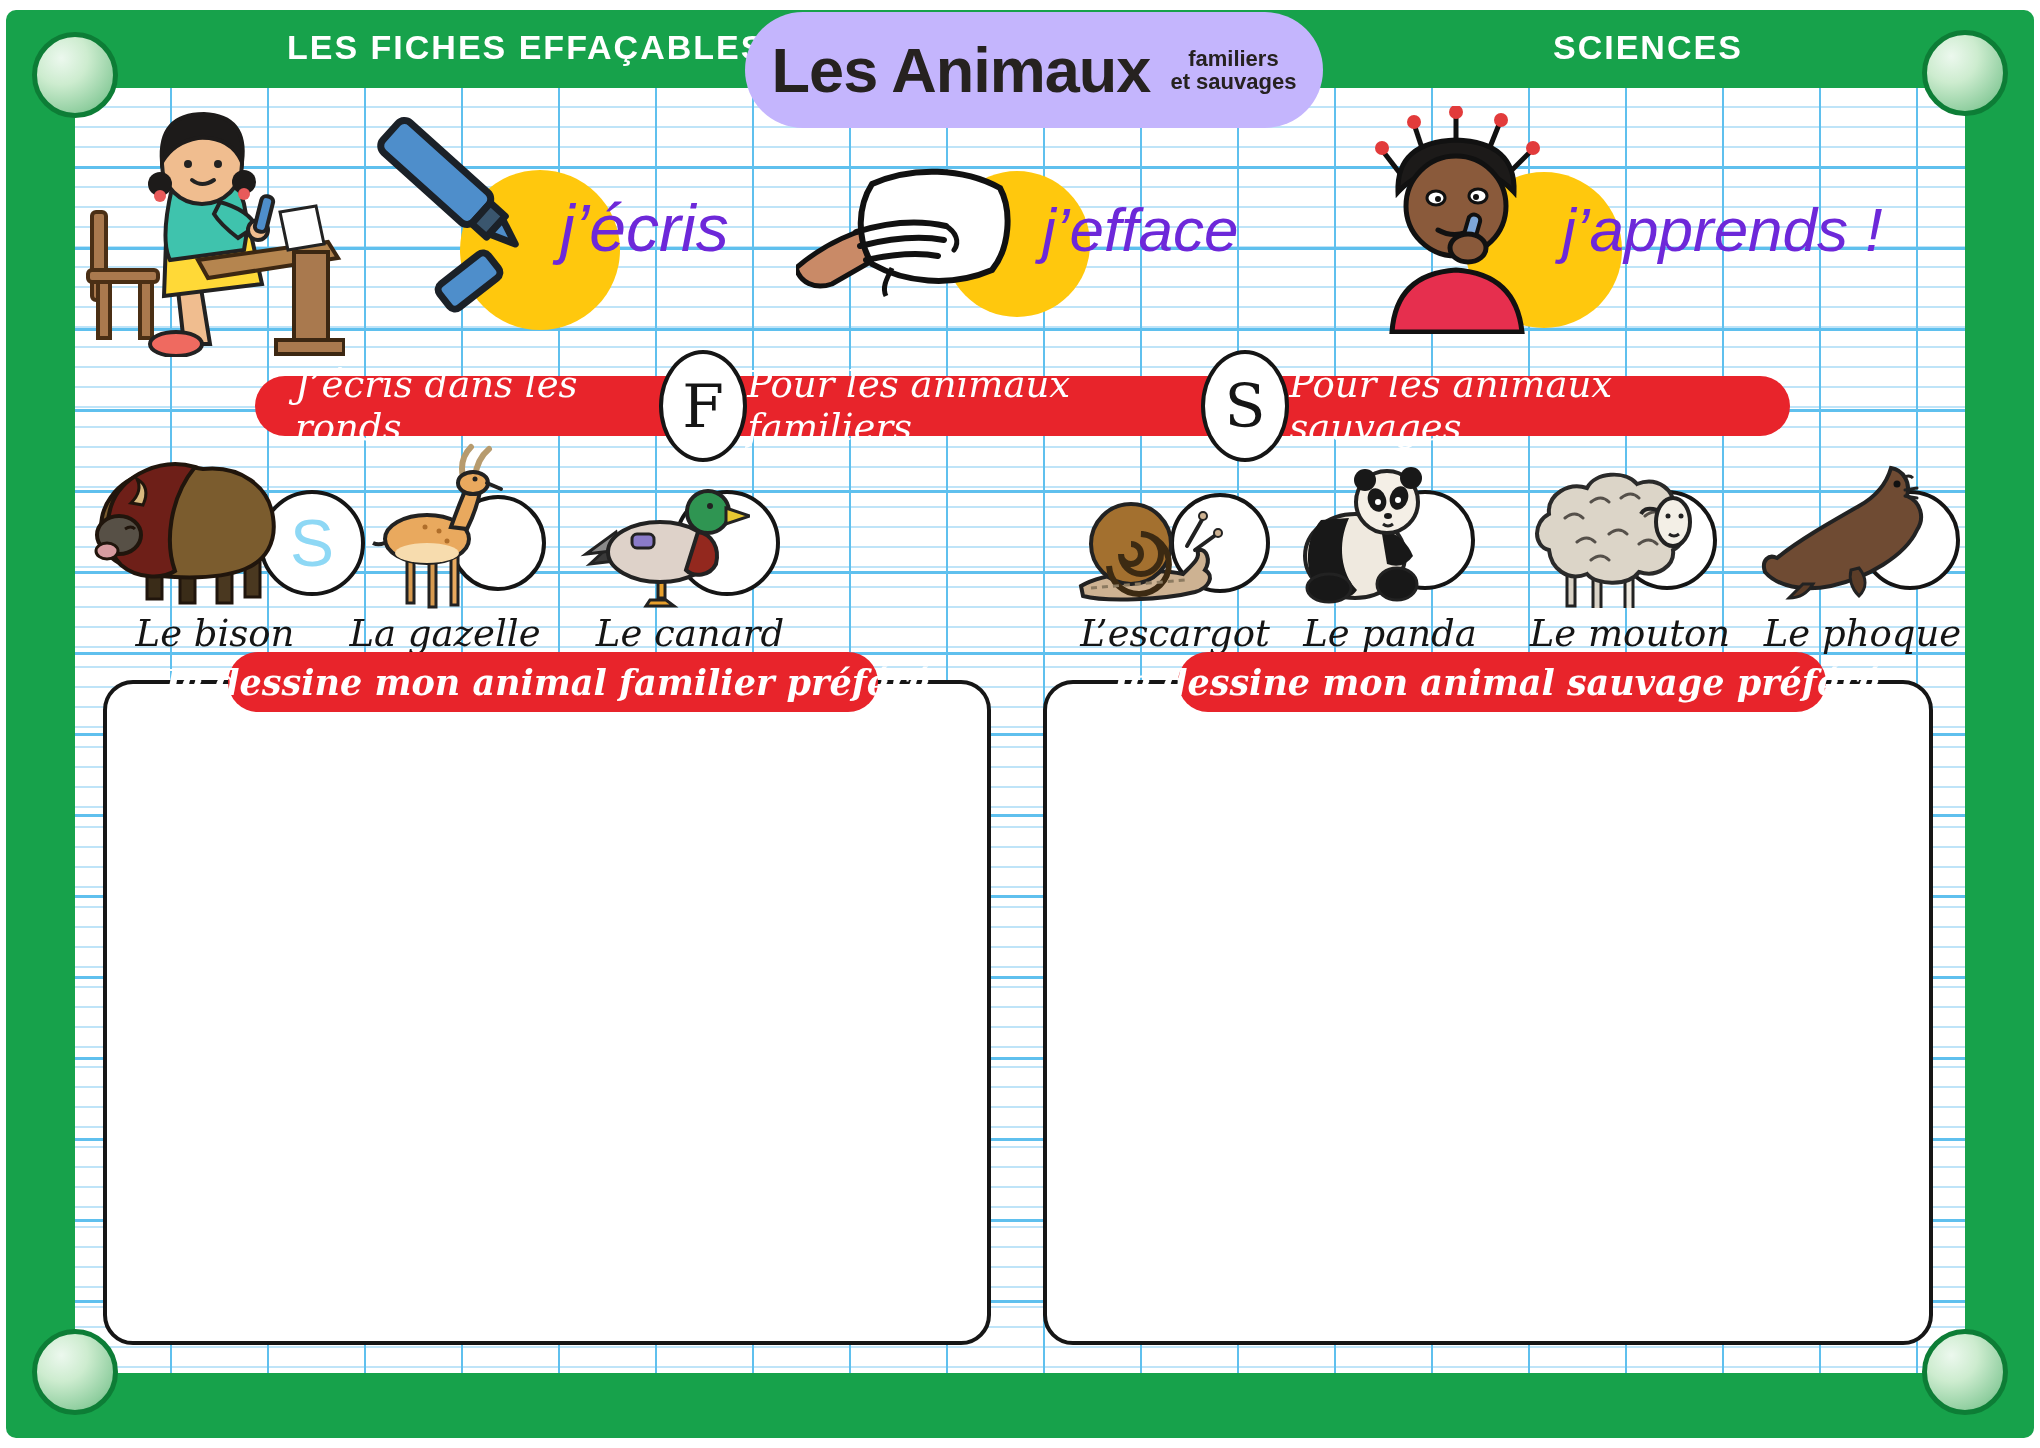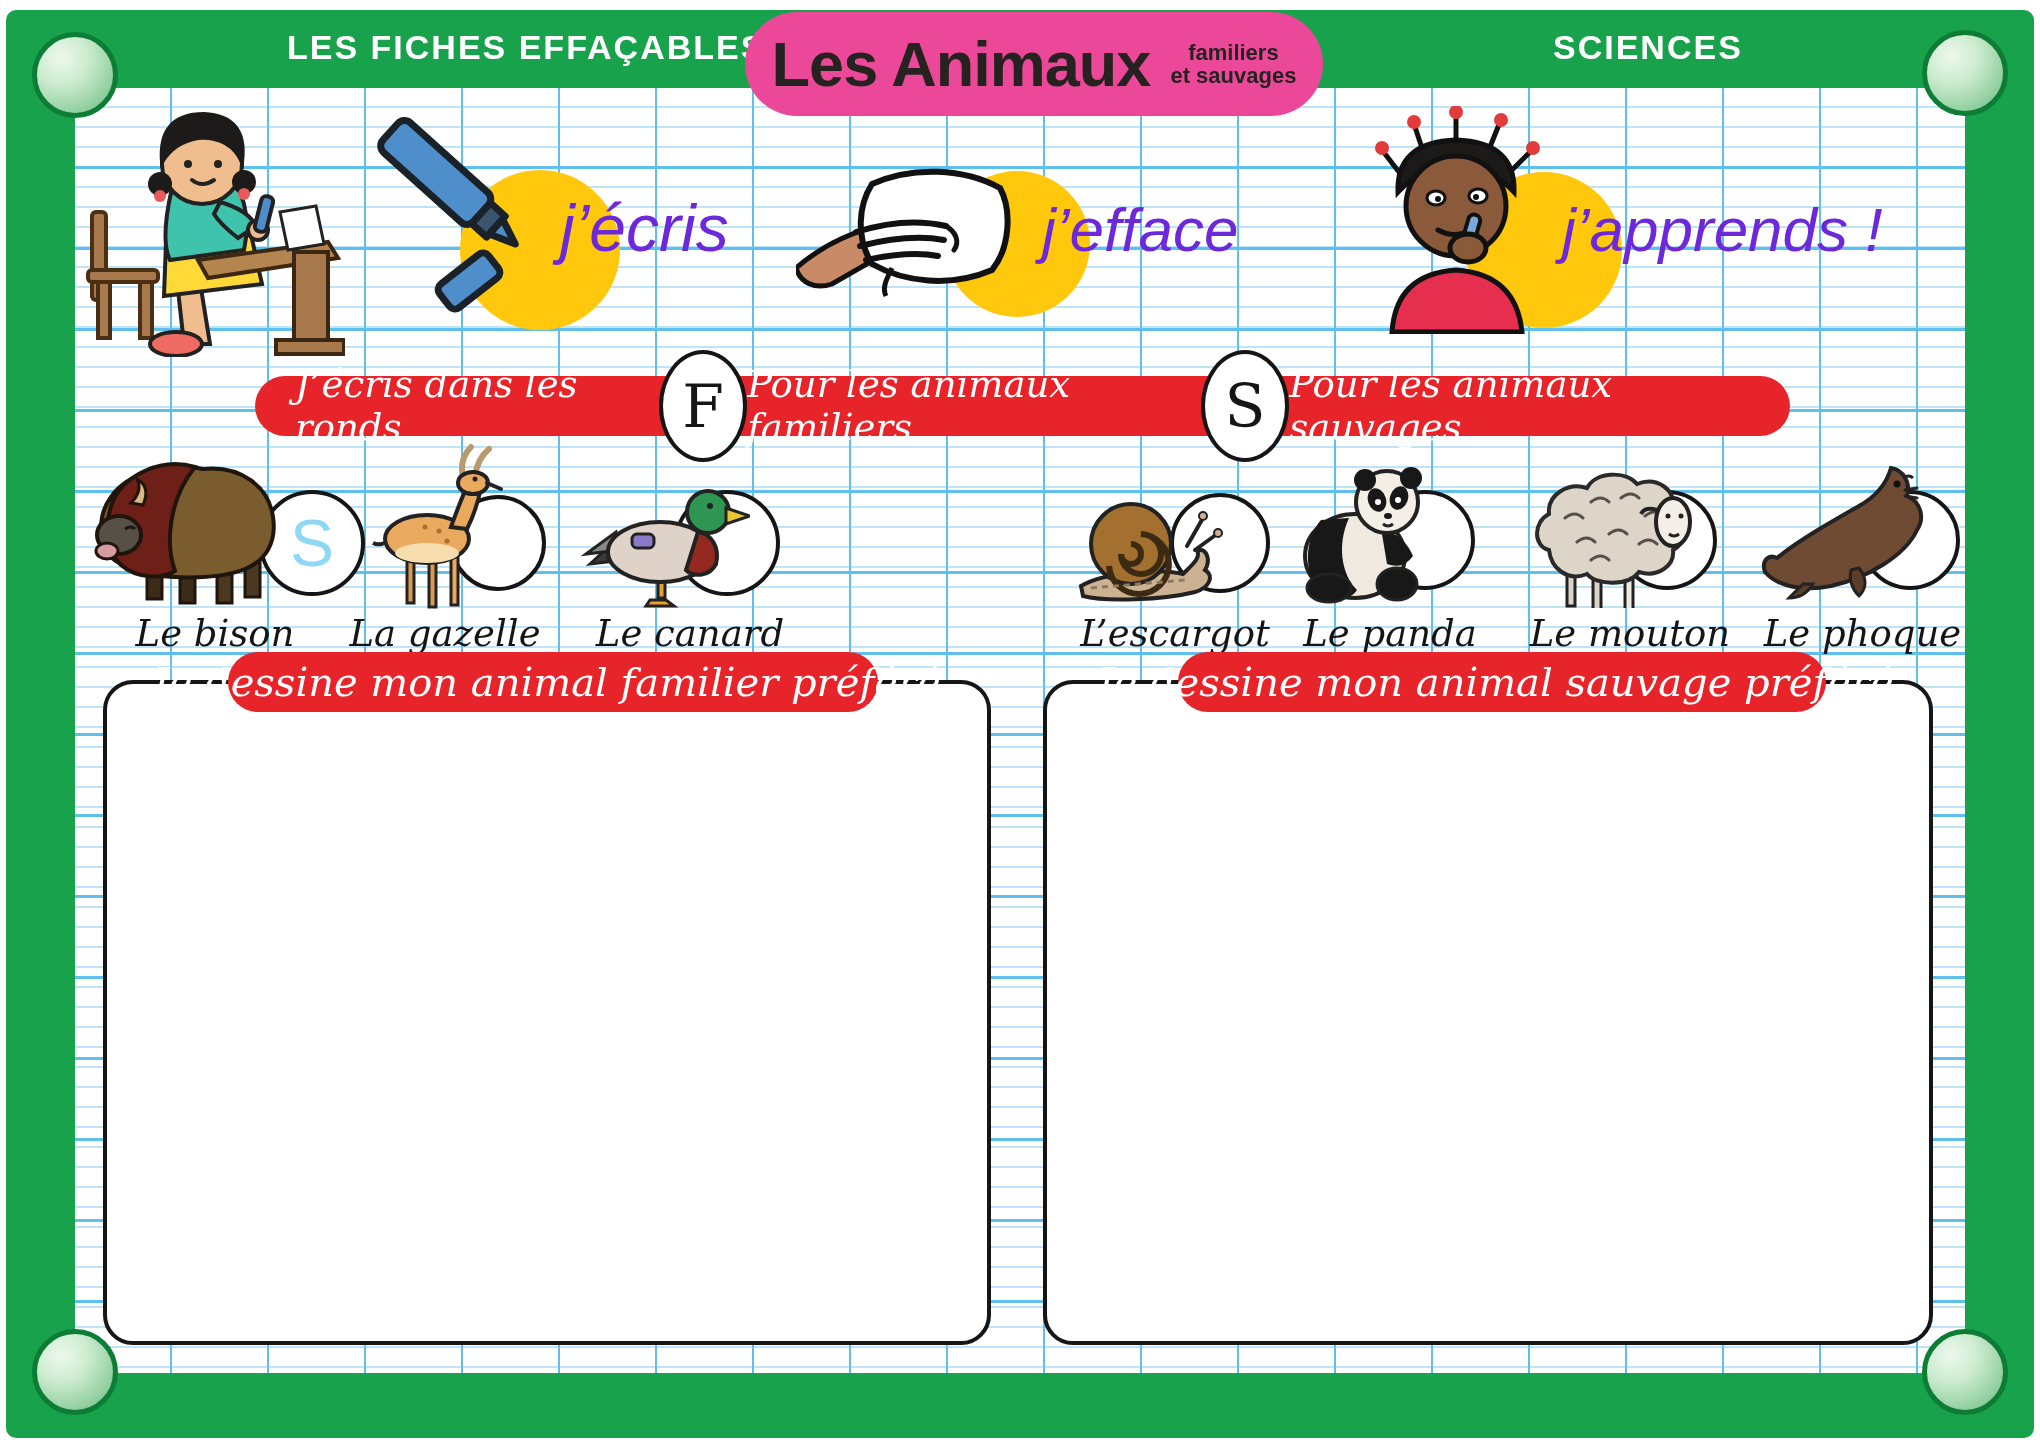--- a/index.html
+++ b/index.html
@@ -8,21 +8,21 @@
   .card{position:absolute;left:6px;top:10px;right:6px;bottom:10px;background:#17a24b;border-radius:10px;}
   .paper{position:absolute;left:75px;top:88px;width:1890px;height:1285px;background-color:#fff;
     background-image:
       repeating-linear-gradient(to right, transparent 0 95px, #5fc0ee 95px 97px),
       repeating-linear-gradient(to bottom, transparent 0 78px, #5fc0ee 78px 81px),
       repeating-linear-gradient(to bottom, transparent 0 18px, #bfe4f8 18px 20px);}
   .sphere{position:absolute;width:86px;height:86px;border-radius:50%;box-sizing:border-box;
     border:5px solid #0d7d36;z-index:6;
     background:radial-gradient(circle at 32% 28%, #ecf8ee 0%, #cdeccf 35%, #8fce9f 75%, #57b277 100%);}
   .hdr{position:absolute;color:#fff;font-weight:bold;font-size:34px;letter-spacing:2px;z-index:5;}
-  .badge{position:absolute;left:745px;top:12px;width:578px;height:104px;background:#ec4899;
+  .badge{position:absolute;left:745px;top:12px;width:578px;height:116px;background:#c4b5fd;
     border-radius:58px;display:flex;align-items:center;justify-content:center;gap:20px;z-index:5;}
   .badge-title{font-size:63px;font-weight:800;color:#262220;letter-spacing:-1px;}
   .badge-sub{font-size:22px;font-weight:bold;color:#262220;line-height:1.05;text-align:center;}
   .script{font-family:Liberation Sans, sans-serif;font-style:italic;color:#6d28d9;position:absolute;z-index:3;}
   .ycircle{position:absolute;border-radius:50%;background:#ffc80d;z-index:1;}
   .illu{position:absolute;z-index:2;}
   .inst-banner{position:absolute;left:255px;top:376px;width:1535px;height:60px;background:#e8242b;
     border-radius:30px;display:flex;align-items:center;justify-content:space-between;color:#fff;
     font-family:"DejaVu Serif",serif;font-style:italic;font-size:37px;padding:12px 40px;box-sizing:border-box;z-index:3;}
   .letter-oval{width:80px;height:104px;background:#fff;border:4px solid #151515;border-radius:50%;
@@ -32,21 +32,21 @@
   .answer-circle{position:absolute;background:#fff;border:4px solid #151515;border-radius:50%;
     display:flex;align-items:center;justify-content:center;box-sizing:border-box;
     color:#8ed8f5;font-size:66px;font-family:"Liberation Sans",sans-serif;}
   .animal-svg{position:absolute;}
   .animal-label{position:absolute;left:0;right:0;top:169px;text-align:center;color:#151515;
     font-family:"DejaVu Serif",serif;font-style:italic;font-size:37px;white-space:nowrap;}
   .draw-box{position:absolute;top:680px;height:665px;background:#fff;border:4px solid #161616;
     border-radius:30px;box-sizing:border-box;z-index:2;}
   .draw-pill{position:absolute;top:652px;height:60px;background:#e8242b;border-radius:30px;color:#fff;
     display:flex;align-items:center;justify-content:center;font-family:"DejaVu Serif",serif;
-    font-style:italic;font-size:40px;z-index:3;white-space:nowrap;}
+    font-style:italic;font-size:35px;z-index:3;white-space:nowrap;font-weight:bold;}
 </style>
 </head>
 <body>
 
 <div class="page">
   <div class="card"></div>
   <div class="paper"></div>
 
   <div class="sphere" style="left:32px;top:32px;"></div>
   <div class="sphere" style="left:1922px;top:30px;"></div>

